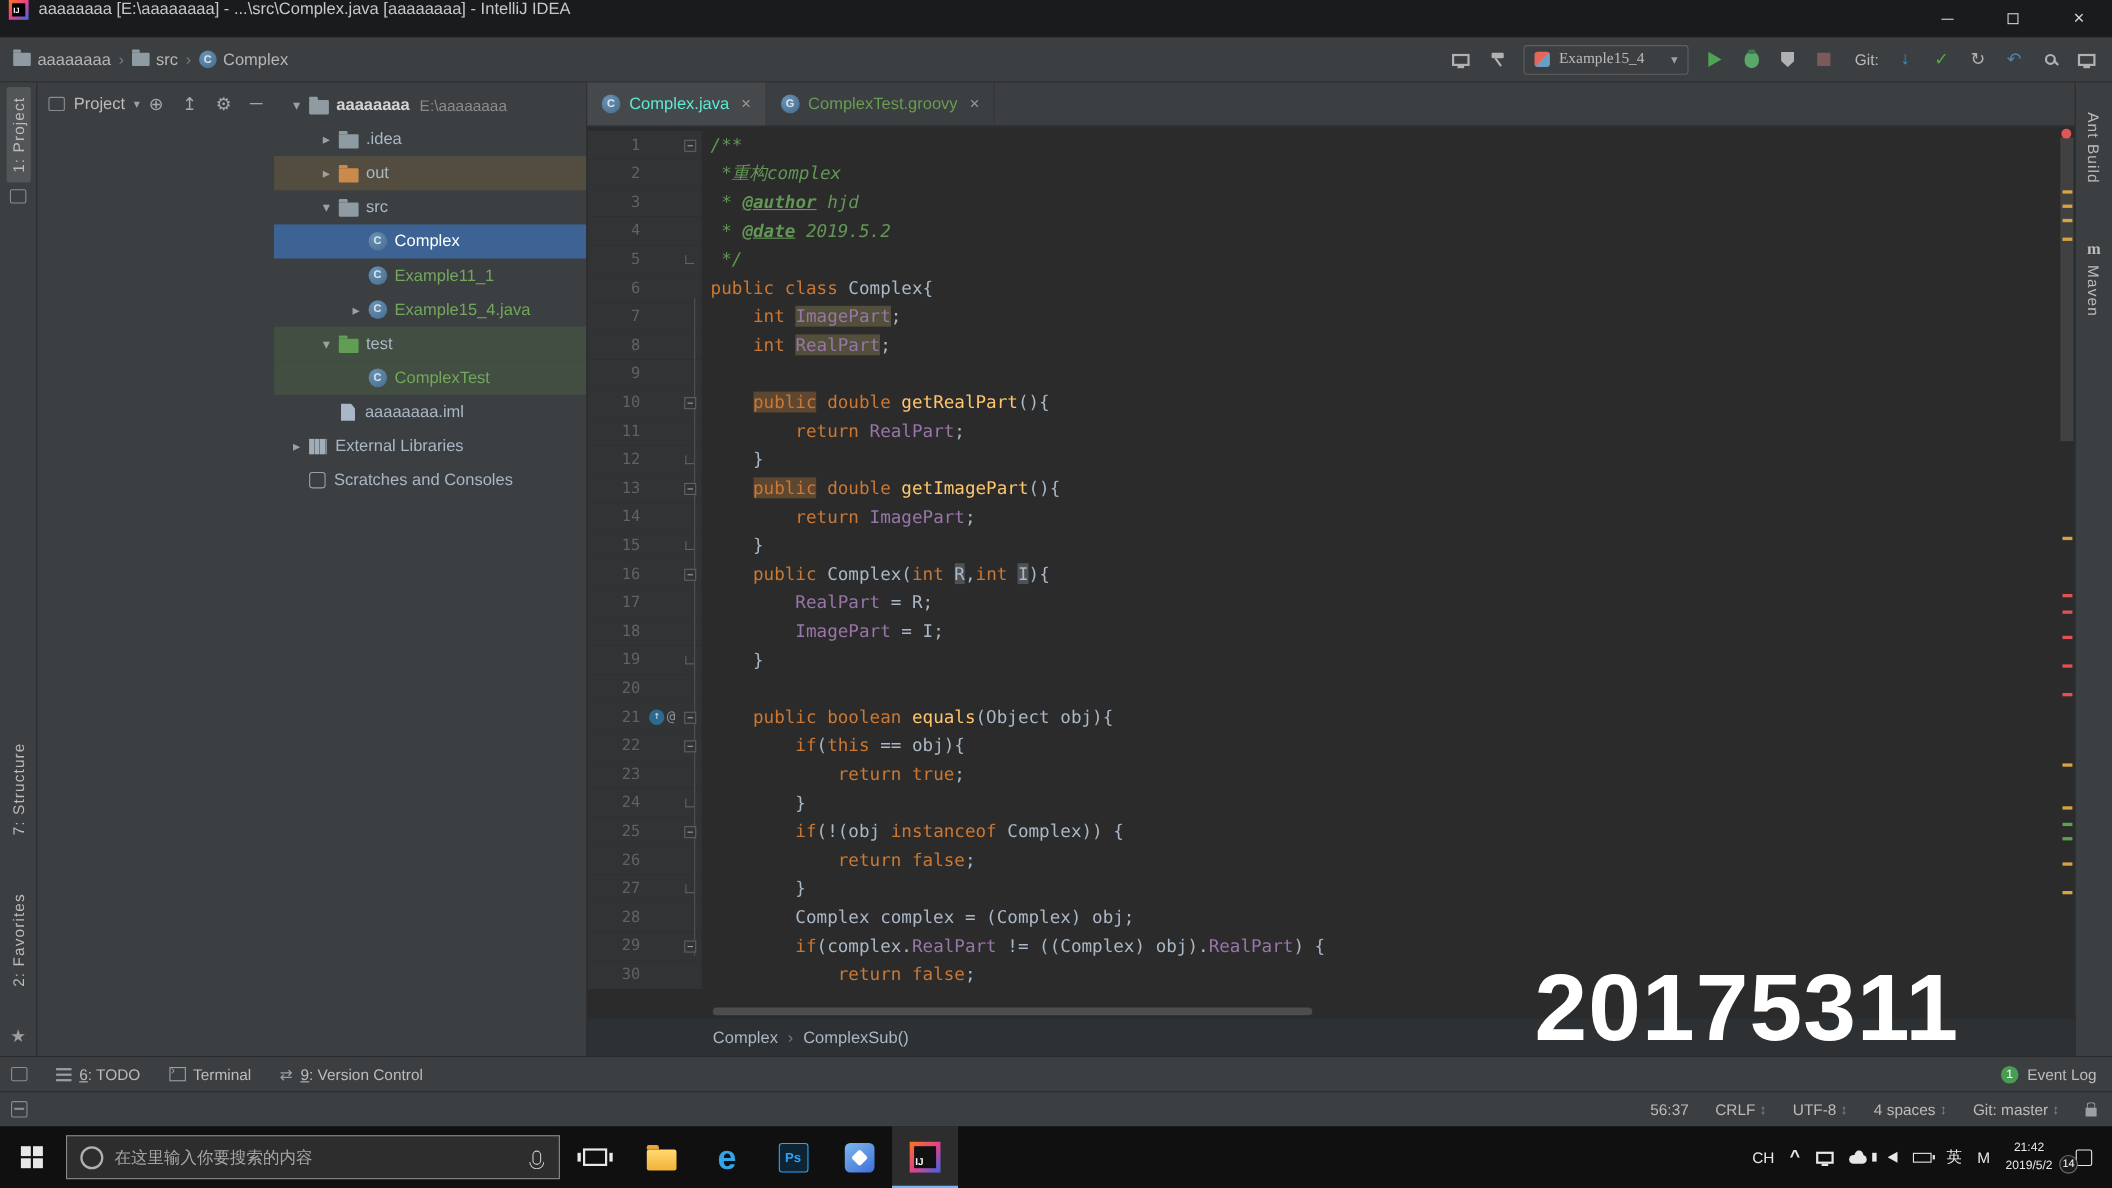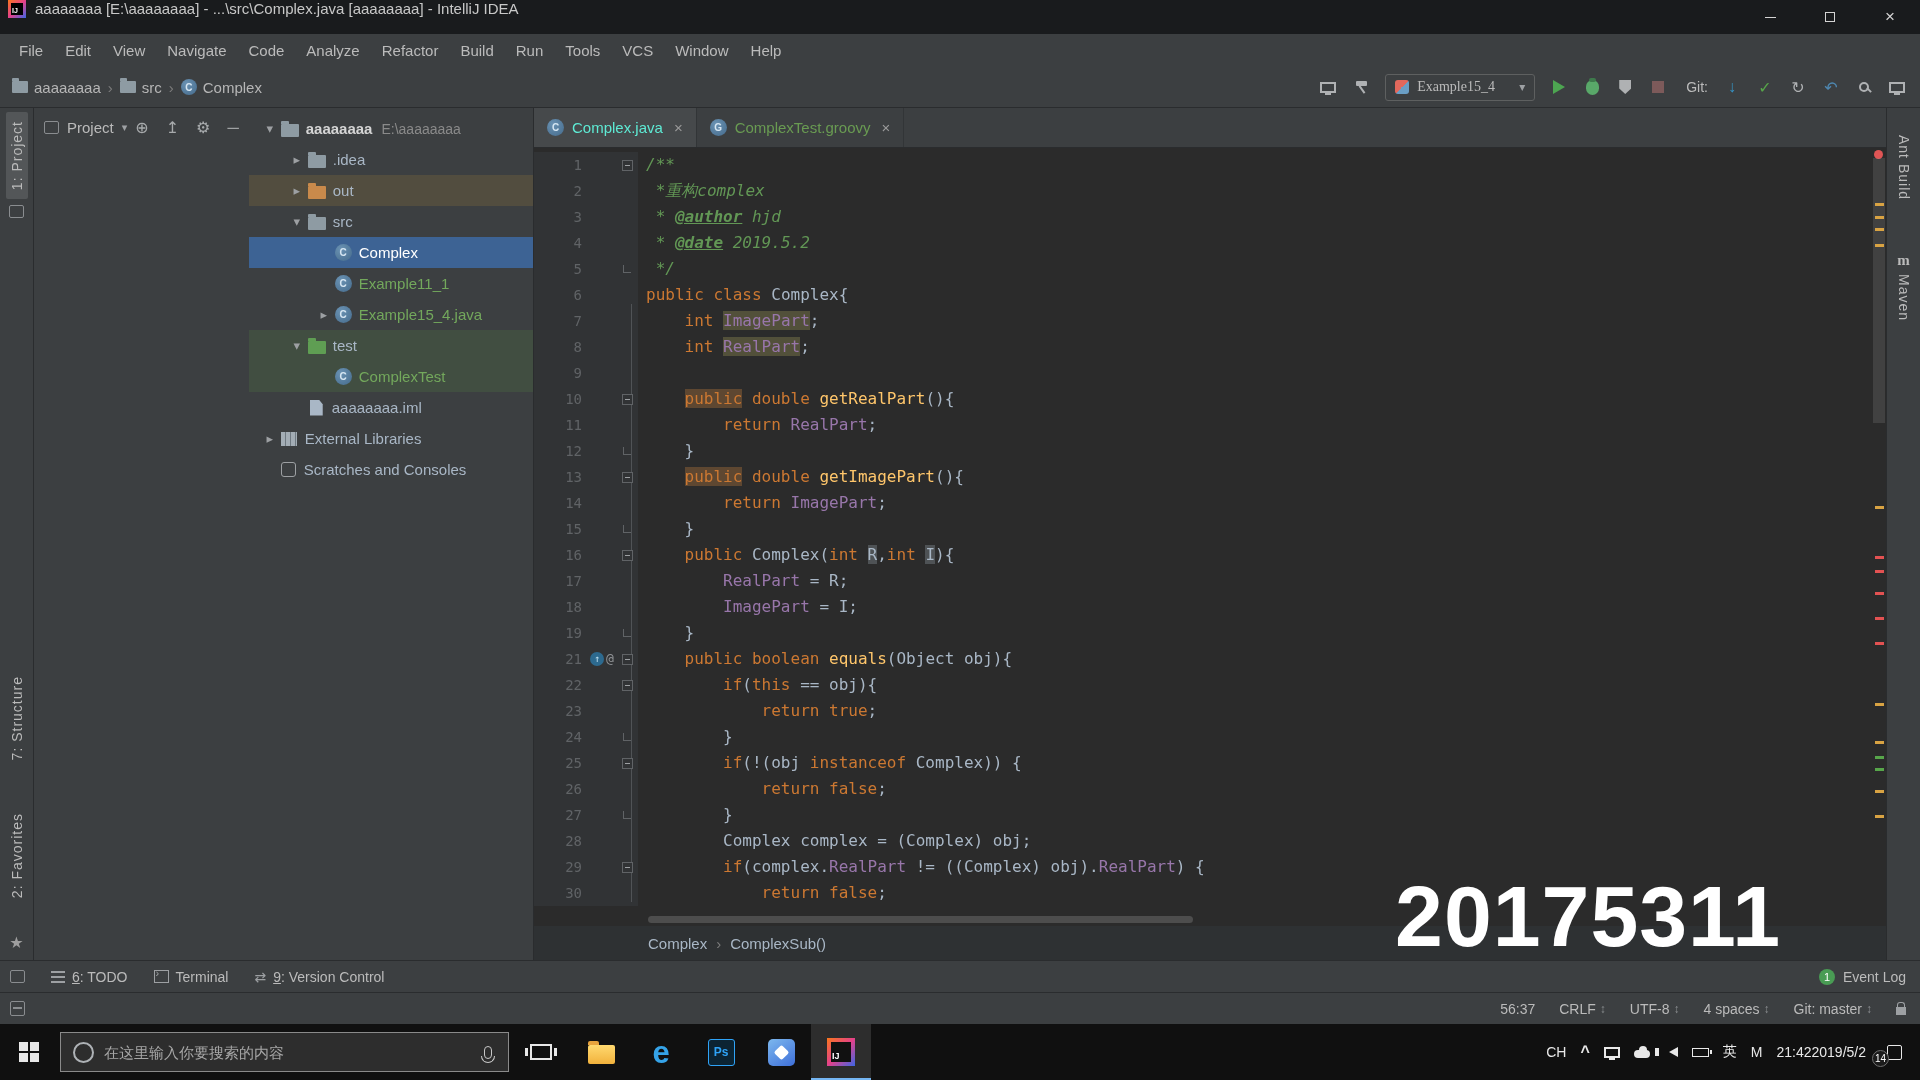--- a/index.html
+++ b/index.html
@@ -175,21 +175,21 @@
   .idea-inner{position:absolute;inset:4px;background:#111;color:#fff;font-size:9px;font-weight:bold;display:flex;align-items:flex-end;padding:1px;}
   .tray{margin-left:auto;display:flex;align-items:center;gap:14px;padding-right:12px;font-size:14px;}
   .tr-text{color:#E8E8E8;}
   .tr-text.up{font-size:16px;font-weight:bold;}
   .ic-cloud{width:16px;height:8px;background:#E8E8E8;border-radius:8px;position:relative;display:inline-block;margin-top:4px;}
   .ic-cloud::before{content:"";position:absolute;top:-4px;left:5px;width:8px;height:8px;background:#E8E8E8;border-radius:50%;}
   .ic-vol{width:0;height:0;border-top:5px solid transparent;border-bottom:5px solid transparent;border-right:9px solid #E8E8E8;position:relative;display:inline-block;margin-left:5px;}
   .ic-vol::before{content:"";position:absolute;left:-14px;top:-4px;width:4px;height:8px;background:#E8E8E8;}
   .ic-batt{width:17px;height:9px;border:1.5px solid #E8E8E8;position:relative;display:inline-block;}
   .ic-batt::after{content:"";position:absolute;right:-4px;top:1px;width:2px;height:4px;background:#E8E8E8;}
-  .clock{display:flex;flex-direction:row;align-items:center;font-size:14px;line-height:17px;}
+  .clock{display:flex;flex-direction:column;align-items:center;font-size:11px;line-height:17px;}
   .notif{position:relative;width:28px;height:28px;display:flex;align-items:center;justify-content:center;}
   .ic-note{width:15px;height:15px;border:1.5px solid #E8E8E8;border-radius:2px;}
   .badge{position:absolute;left:-8px;bottom:-1px;min-width:17px;height:17px;border-radius:50%;background:#1B1B1B;border:1px solid #6F6F6F;color:#fff;font-size:10px;display:flex;align-items:center;justify-content:center;}
   u{text-decoration:underline;}
 </style>
 </head>
 <body>
 
 <div id="app">
 
@@ -202,35 +202,20 @@
       <span class="wbtn wb-min">
           <i></i>
         </span>
       <span class="wbtn wb-max">
           <i></i>
         </span>
       <span class="wbtn">×</span>
     </div>
   </div>
 
-  <div class="menubar">
-      <span class="menu-item">File</span>
-      <span class="menu-item">Edit</span>
-      <span class="menu-item">View</span>
-      <span class="menu-item">Navigate</span>
-      <span class="menu-item">Code</span>
-      <span class="menu-item">Analyze</span>
-      <span class="menu-item">Refactor</span>
-      <span class="menu-item">Build</span>
-      <span class="menu-item">Run</span>
-      <span class="menu-item">Tools</span>
-      <span class="menu-item">VCS</span>
-      <span class="menu-item">Window</span>
-      <span class="menu-item">Help</span>
-    </div>
 
   <div class="toolbar">
     <div class="nav-bc">
         <span class="crumb">
           <span class="cicon"></span>
           <span>aaaaaaaa</span>
         </span>
         <span class="crumb-sep">›</span>
         <span class="crumb">
           <span class="cicon"></span>
@@ -576,20 +561,28 @@
               <span class="ln">19</span>
               <span class="gicons"></span>
               <span class="foldcol">
                 <span class="fold-end"></span>
               </span>
             </div>
             <span class="ctext"><span class="t-p">    }</span></span>
           </div>
           <div class="code-line">
             <div class="gutter">
+              <span class="ln">20</span>
+              <span class="gicons"></span>
+              <span class="foldcol"></span>
+            </div>
+            <span class="ctext"></span>
+          </div>
+          <div class="code-line">
+            <div class="gutter">
               <span class="ln">21</span>
               <span class="gicons">
                 <span class="ovr-icon">↑</span>
                 <span class="at-icon">@</span>
               </span>
               <span class="foldcol">
                 <span class="fold-start"></span>
               </span>
             </div>
             <span class="ctext"><span class="t-p">    </span><span class="t-k">public</span><span class="t-p"> </span><span class="t-k">boolean</span><span class="t-p"> </span><span class="t-m">equals</span><span class="t-p">(Object obj){</span></span>

